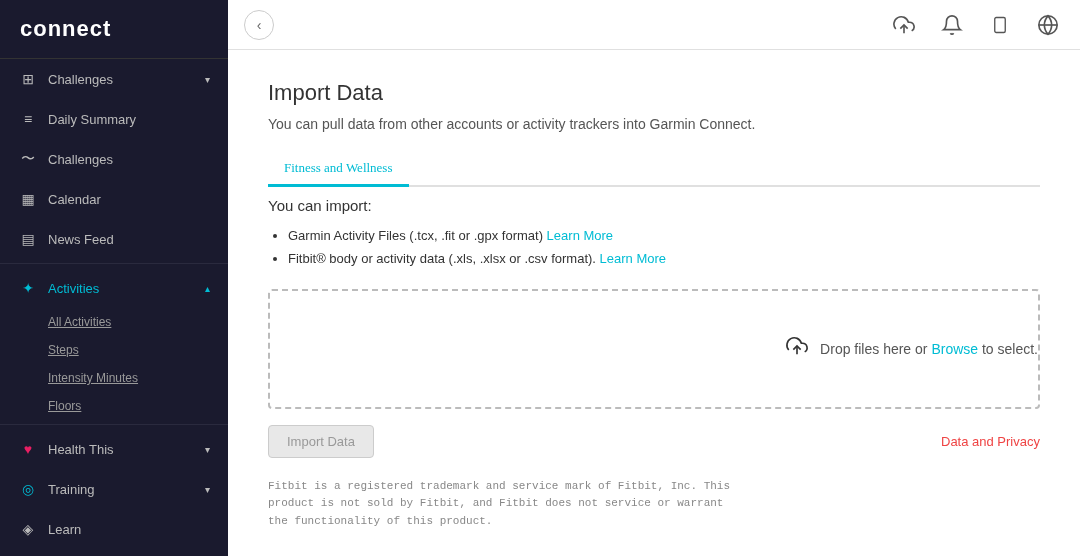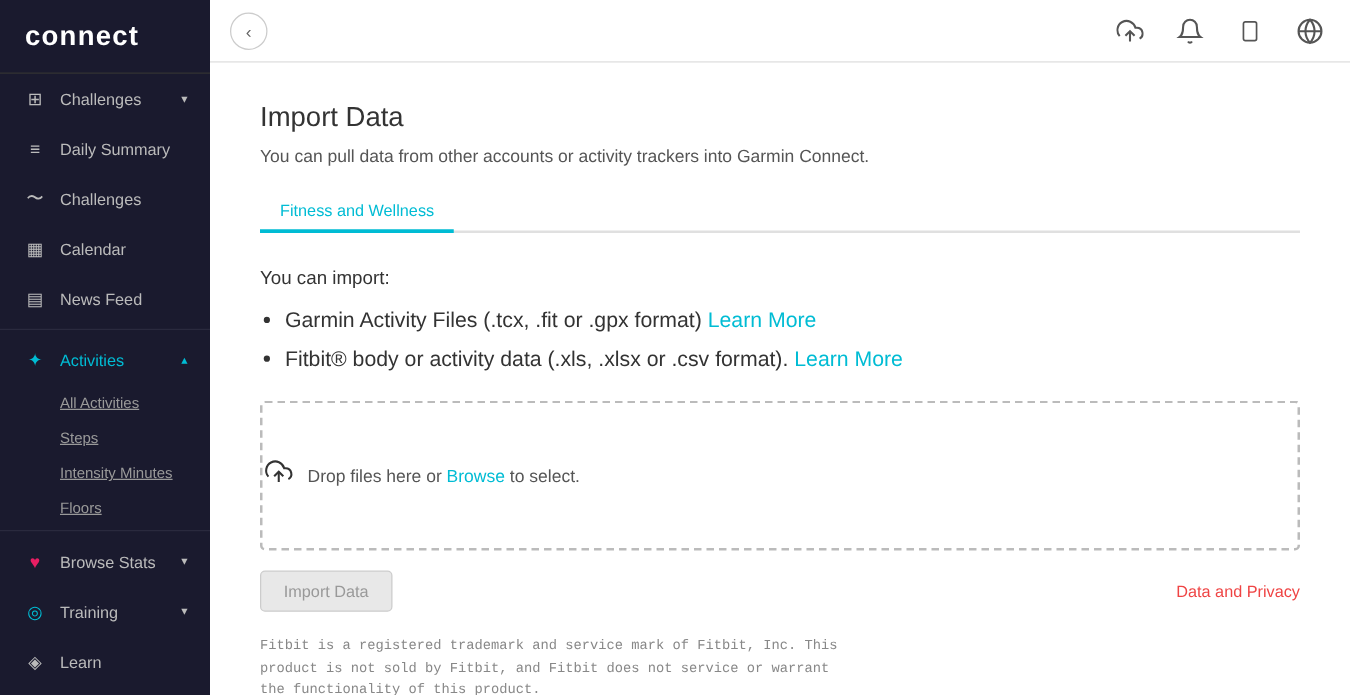--- a/index.html
+++ b/index.html
@@ -1,20 +1,20 @@
 <!DOCTYPE html>
 <html><head>
   <meta charset="utf-8">
   <style>
     * { margin: 0; padding: 0; box-sizing: border-box; }
     body { font-family: -apple-system, BlinkMacSystemFont, 'Segoe UI', Arial, sans-serif; display: flex; height: 556px; width: 1080px; overflow: hidden; background: #f5f5f5; }
 
     
     .sidebar {
-      width: 168px;
+      width: 228px;
       background: #1a1a2e;
       color: #ccc;
       display: flex;
       flex-direction: column;
       height: 100%;
       overflow-y: auto;
       flex-shrink: 0;
     }
     .sidebar-logo {
       padding: 16px 20px;
@@ -122,21 +122,22 @@
     .page-subtitle {
       font-size: 14px;
       color: #555;
       margin-bottom: 20px;
     }
 
     
     .tabs-bar {
       display: flex;
       border-bottom: 2px solid #e0e0e0;
-      margin-bottom: 28px;
+      margin-bottom: 10px;
+      font-family: Liberation Serif, serif;
     }
     .tab-item {
       padding: 8px 16px;
       font-size: 13px;
       cursor: pointer;
       color: #555;
       border-bottom: 3px solid transparent;
       margin-bottom: -2px;
     }
     .tab-item.active {
@@ -146,37 +147,37 @@
 
     
     .import-desc {
       font-size: 15px;
       color: #333;
       margin-bottom: 10px;
     }
     .import-list {
       list-style: disc;
       padding-left: 20px;
-      font-size: 17px;
+      font-size: 13px;
       color: #333;
       margin-bottom: 18px;
       line-height: 1.8;
     }
     .import-list a {
       color: #00bcd4;
       text-decoration: none;
     }
 
     
     .drop-zone {
       border: 2px dashed #bbb;
       border-radius: 4px;
       display: flex;
       align-items: center;
-      justify-content: flex-start;
+      justify-content: flex-end;
       height: 120px;
       margin-bottom: 16px;
       cursor: pointer;
       color: #555;
       font-size: 14px;
     }
     .drop-zone-icon {
       font-size: 22px;
       margin-right: 10px;
       color: #333;
@@ -262,21 +263,21 @@
   </div>
   <div class="nav-sub-item">All Activities</div>
   <div class="nav-sub-item">Steps</div>
   <div class="nav-sub-item">Intensity Minutes</div>
   <div class="nav-sub-item">Floors</div>
 
   <div class="nav-section-divider"></div>
 
   <div class="nav-item">
     <span class="nav-icon" style="color:#e91e63;">♥</span>
-    <span>Browse Stats</span>
+    <span>Health This</span>
     <span class="chevron">▾</span>
   </div>
   <div class="nav-item">
     <span class="nav-icon" style="color:#00bcd4;">◎</span>
     <span>Training</span>
     <span class="chevron">▾</span>
   </div>
   <div class="nav-item">
     <span class="nav-icon">◈</span>
     <span>Learn</span>

